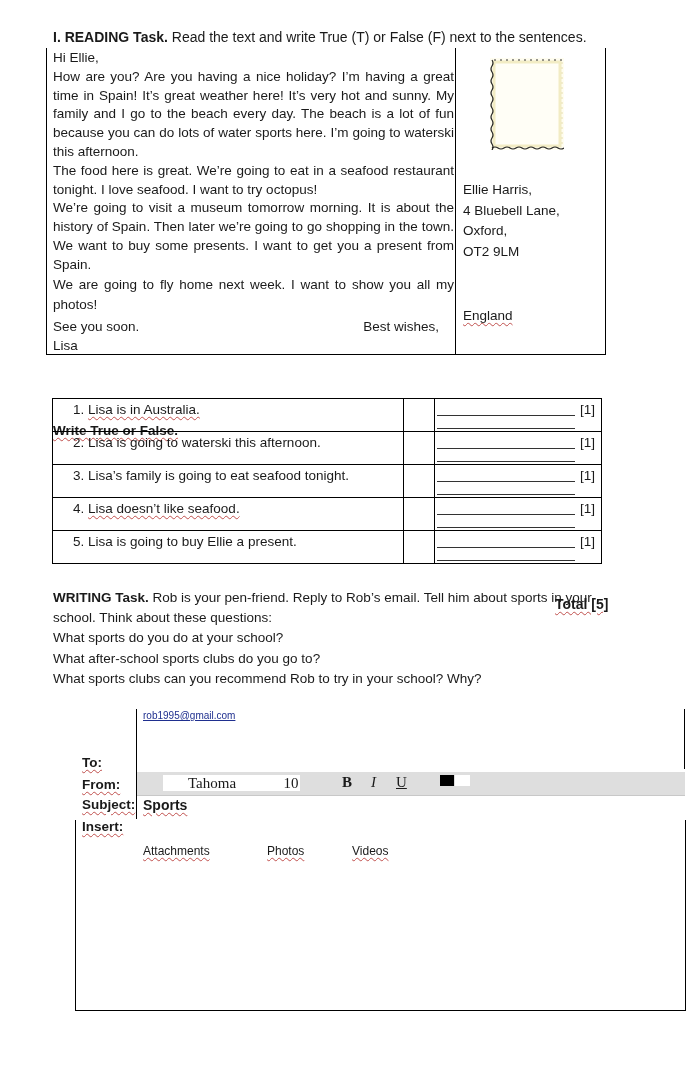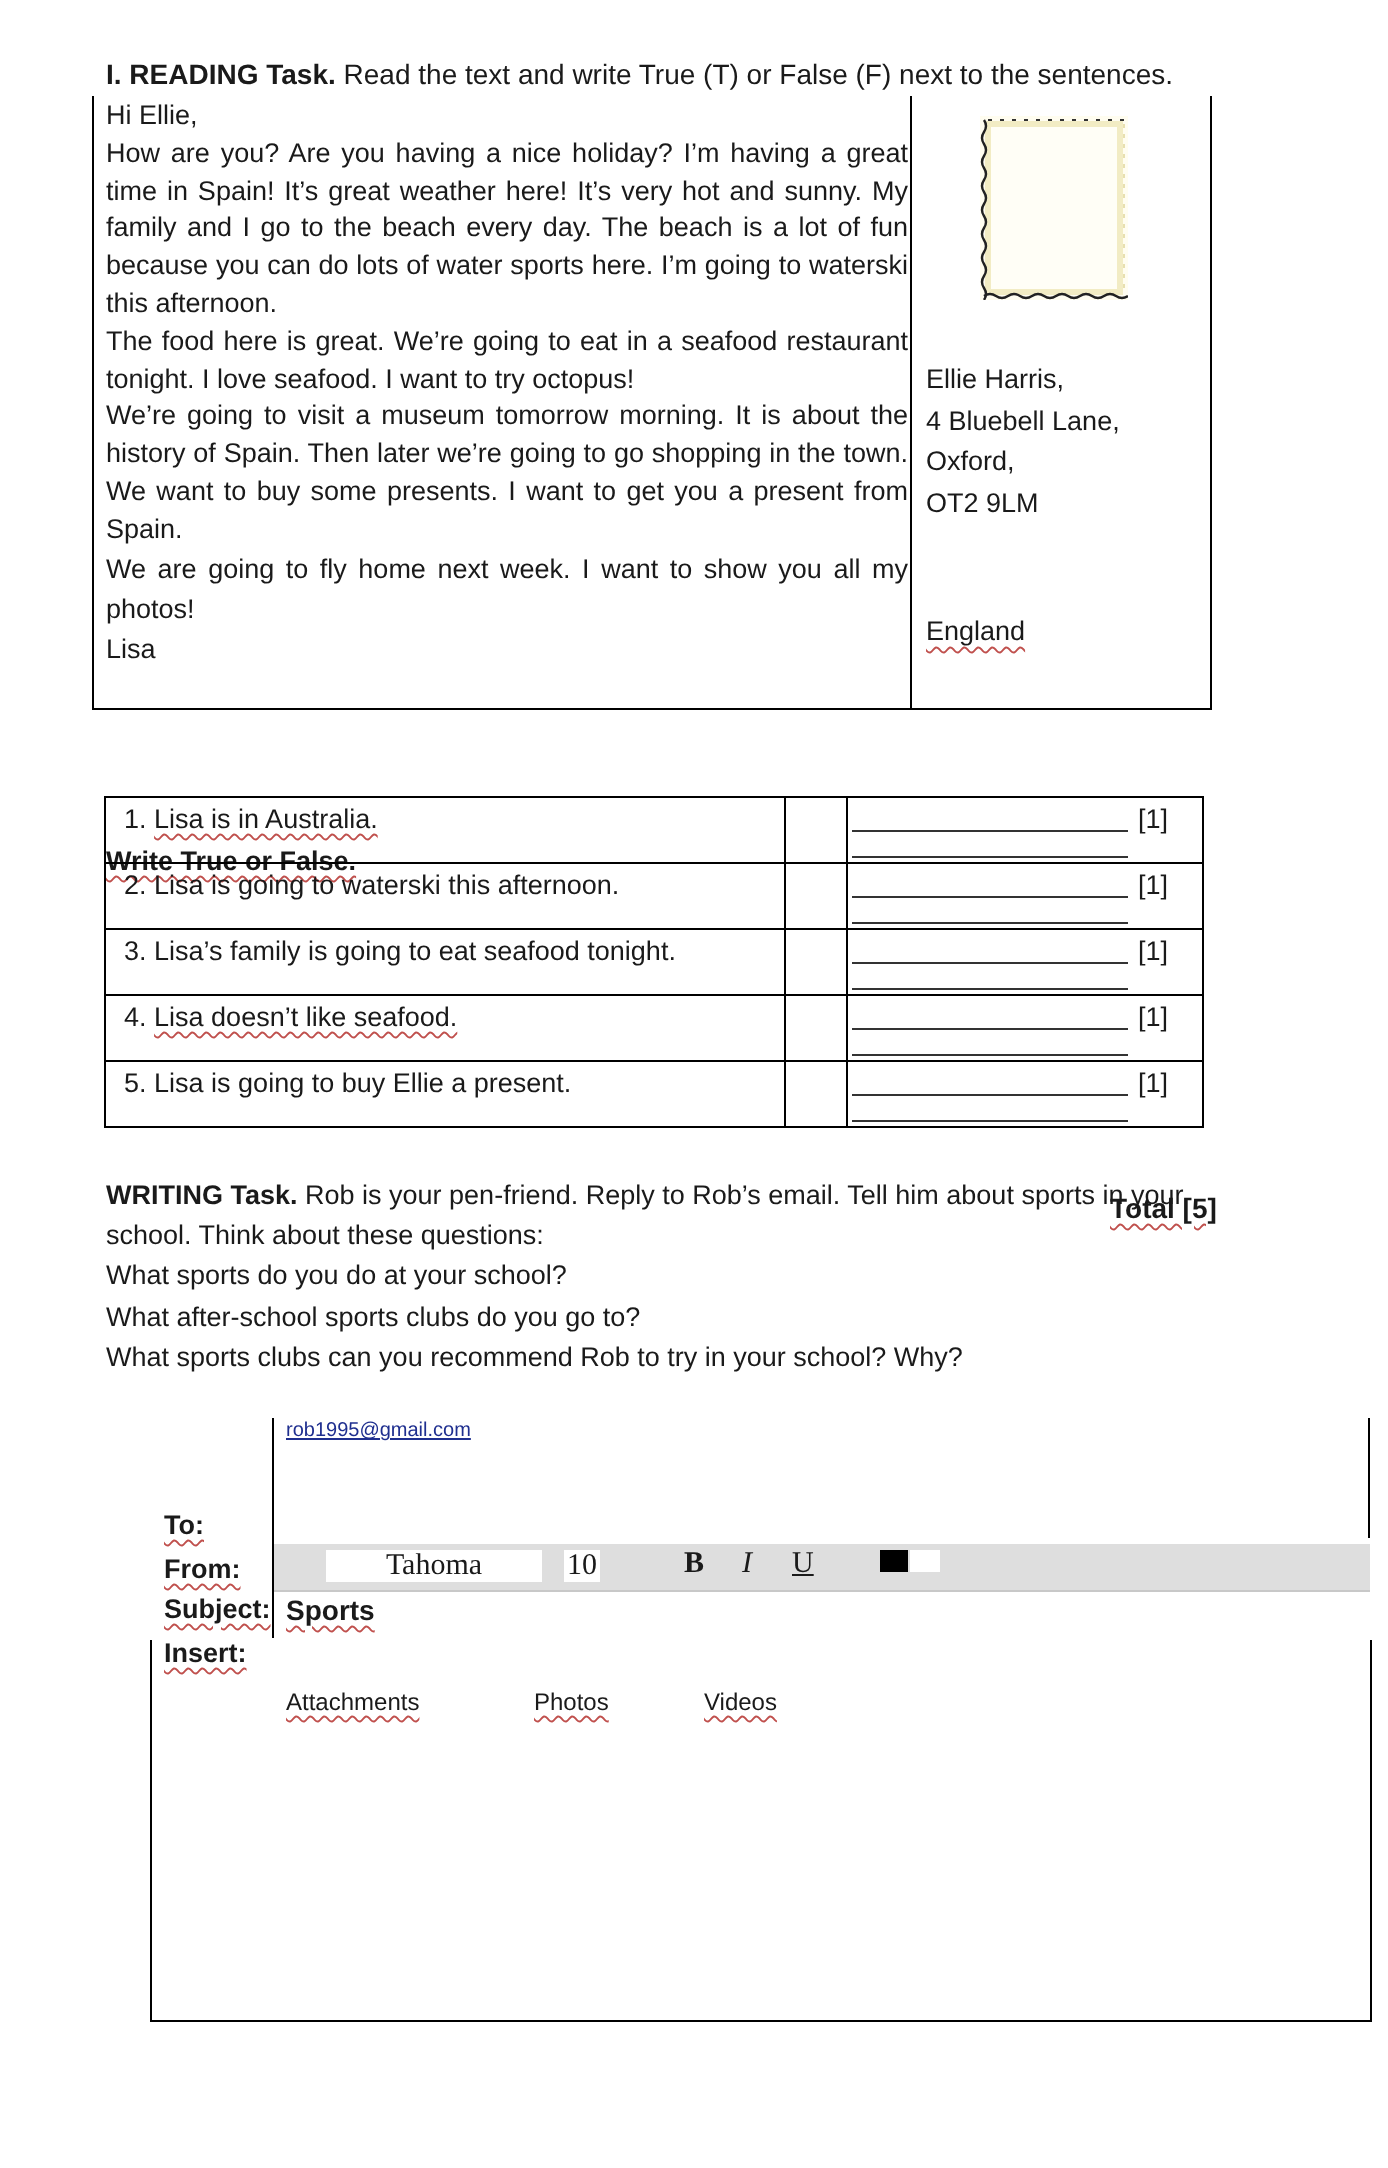--- a/index.html
+++ b/index.html
@@ -22,41 +22,41 @@
 
     #stamp { left: 490px; top: 58px; width: 74px; height: 92px; background: #fffdf0; }
     #stamp svg { position: absolute; left: 0; top: 0; }
 
     #address { left: 463px; top: 180px; line-height: 20.6px; font-size: 13.5px; }
 
     
     #tf-title { left: 53px; top: 379px; font-size: 13.5px; }
     #tf-table { left: 52px; top: 398px; width: 550px; border-collapse: collapse; }
     #tf-table td { border: 1px solid #000; height: 29px; padding: 0; vertical-align: top; font-size: 13.5px; }
-    #tf-table td.q { width: 330px; padding-left: 9px; padding-top: 3px; }
+    #tf-table td.q { width: 330px; padding-left: 20px; padding-top: 3px; }
     #tf-table td.blank { width: 30px; }
     #tf-table td.ans { position: relative; }
     .ans-line { position: absolute; left: 2px; top: 16px; width: 138px; height: 1px; background: #333; }
     .ans-line2 { position: absolute; left: 2px; top: 29px; width: 138px; height: 1px; background: #333; }
     .mark { position: absolute; left: 145px; top: 3px; }
     #total { left: 555px; top: 552px; font-size: 14px; }
 
     
     #writing { left: 53px; top: 588px; width: 560px; line-height: 20.2px; font-size: 13.5px; }
     #writing p { margin: 0; }
 
     
     .email-label { left: 82px; font-size: 13.5px; font-weight: bold; }
     #email-vline { left: 136px; top: 709px; width: 1px; height: 110px; background: #000; }
     #email-right-top { left: 684px; top: 709px; width: 1px; height: 60px; background: #000; }
     #to-val { left: 143px; top: 710px; color: #1f2f8f; text-decoration: underline; font-size: 10px; }
     #subject-val { left: 143px; top: 753px; font-weight: bold; font-size: 14px; }
     #toolbar { left: 137px; top: 772px; width: 548px; height: 23px; background: #dedede; border-bottom: 1px solid #c8c8c8; }
-    #font-box { left: 163px; top: 775px; width: 108px; height: 16px; background: #fff; text-align: center;
-                font-family: "Liberation Serif", serif; font-size: 15px; line-height: 16px; }
+    #font-box { left: 163px; top: 775px; width: 108px; height: 16px; background: #fff; text-align: left;
+                font-family: "Liberation Serif", serif; font-size: 15px; line-height: 16px; padding-left: 25px; }
     #size-box { left: 282px; top: 775px; width: 18px; height: 16px; background: #fff; text-align: center;
                 font-family: "Liberation Serif", serif; font-size: 15px; line-height: 16px; }
     .fmt { top: 774px; font-family: "Liberation Serif", serif; font-size: 15px; }
     #bold-btn { left: 342px; font-weight: bold; }
     #italic-btn { left: 371px; font-style: italic; }
     #underline-btn { left: 396px; text-decoration: underline; }
     #color-black { left: 440px; top: 775px; width: 14px; height: 11px; background: #000; }
     #color-white { left: 455px; top: 775px; width: 15px; height: 11px; background: #fff; }
     .attach { top: 800px; font-size: 12px; }
     #body-box { left: 75px; top: 820px; width: 609px; height: 190px;
@@ -71,20 +71,24 @@
 
 <div class="abs" id="letter-box"></div>
 <div class="abs" id="letter-divider"></div>
 
 <div class="abs" id="letter-text">
   <p>Hi Ellie,</p>
   <p class="last-line">How are you? Are you having a nice holiday? I’m having a great time in Spain! It’s great weather here! It’s very hot and sunny. My family and I go to the beach every day. The beach is a lot of fun because you can do lots of water sports here. I’m going to waterski this afternoon.</p>
   <p class="last-line">The food here is great. We’re going to eat  in a seafood restaurant tonight. I love seafood. I want to try octopus!</p>
   <p class="last-line">We’re going to visit a museum tomorrow morning. It is about the history of  Spain. Then later we’re going to go shopping in the town. We want to buy some presents. I want to get you a present from Spain.</p>
   <p class="last-line" style="line-height:20px;">We are going to fly home next week. I want to show you all my photos!</p>
+  <p class="sign-row">
+    <span>See you soon.</span>
+    <span>Best wishes,</span>
+  </p>
   <p class="sig">Lisa</p>
 </div>
 
 <div class="abs" id="stamp">
   <svg width="74" height="92" viewBox="0 0 74 92">
     <rect x="4" y="4" width="66" height="84" fill="#fffef6" stroke="#f2ecc4" stroke-width="3"></rect>
     <path d="M2 2 q2 3 0 6 q-2 3 0 6 q2 3 0 6 q-2 3 0 6 q2 3 0 6 q-2 3 0 6 q2 3 0 6 q-2 3 0 6 q2 3 0 6 q-2 3 0 6 q2 3 0 6 q-2 3 0 6 q2 3 0 6 q-2 3 0 6 q2 3 0 6" fill="none" stroke="#222" stroke-width="1.2"></path>
     <path d="M2 90 q3 -2 6 0 q3 2 6 0 q3 -2 6 0 q3 2 6 0 q3 -2 6 0 q3 2 6 0 q3 -2 6 0 q3 2 6 0 q3 -2 6 0 q3 2 6 0 q3 -2 6 0 q3 2 6 0" fill="none" stroke="#222" stroke-width="1.2"></path>
     <path d="M4 2 h68" fill="none" stroke="#333" stroke-width="1" stroke-dasharray="2 4"></path>
     <path d="M72 4 v84" fill="none" stroke="#e8e0b0" stroke-width="1" stroke-dasharray="2 3"></path>

